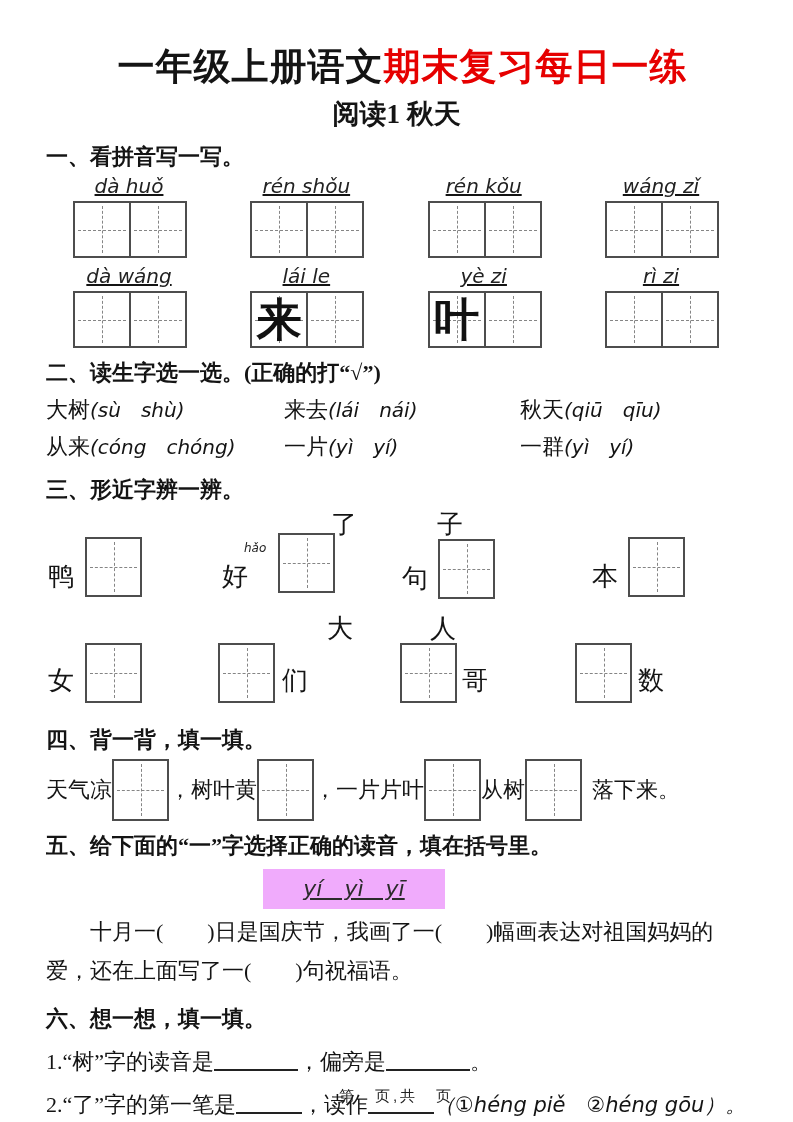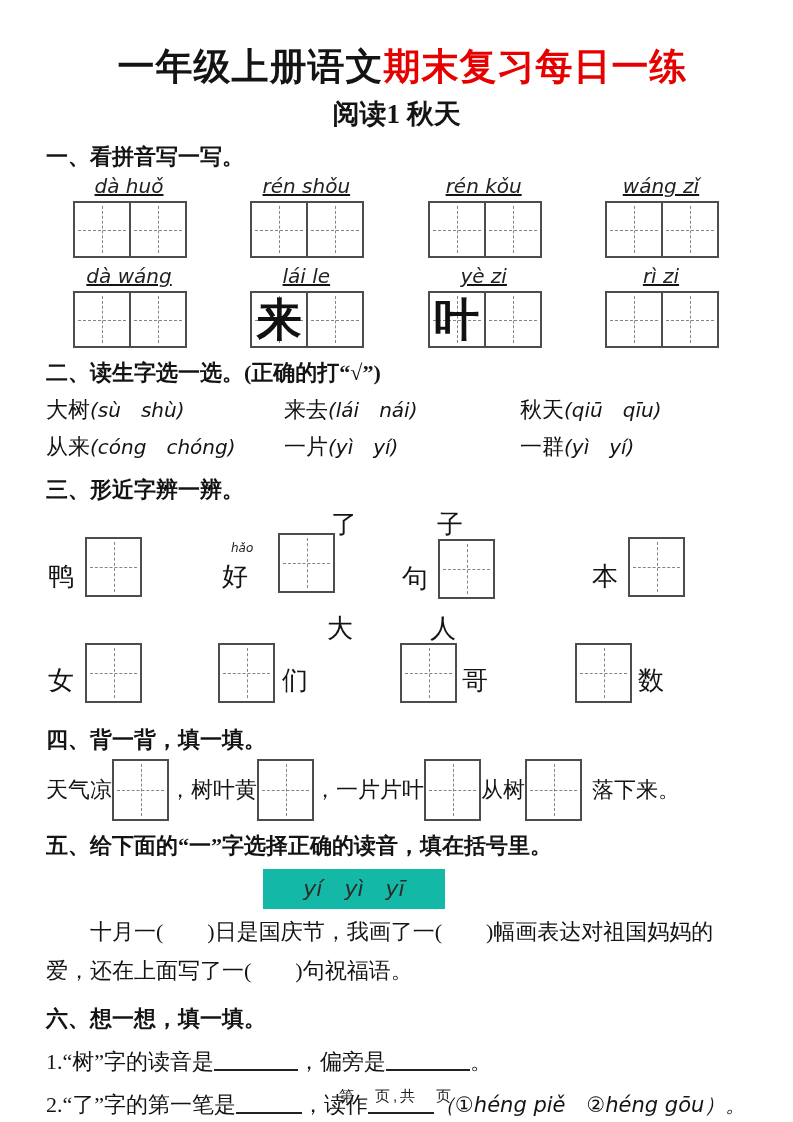--- a/index.html
+++ b/index.html
@@ -124,21 +124,21 @@
 
   <div class="sec-head" style="margin-top:13px">三、形近字辨一辨。</div>
 
   <div class="s3row">
     <span class="s3above" style="left:331px">了</span>
     <span class="s3above" style="left:437px">子</span>
     <span class="s3char" style="left:48px;top:52px">鸭</span>
     <div class="gbox sbox" style="left:85px;top:30px">
         <div class="gcell"></div>
       </div>
-    <span class="s3pinyin" style="left:231px;top:34px">hǎo</span>
+    <span class="s3pinyin" style="left:244px;top:34px">hǎo</span>
     <span class="s3char" style="left:222px;top:52px">好</span>
     <div class="gbox sbox" style="left:278px;top:26px">
         <div class="gcell"></div>
       </div>
     <span class="s3char" style="left:402px;top:54px">句</span>
     <div class="gbox sbox" style="left:438px;top:32px">
         <div class="gcell"></div>
       </div>
     <span class="s3char" style="left:592px;top:52px">本</span>
     <div class="gbox sbox" style="left:628px;top:30px">
@@ -184,21 +184,21 @@
         <div class="gcell"></div>
       </div>
     <span>从树</span>
     <div class="gbox s4box">
         <div class="gcell"></div>
       </div>
     <span class="s4gap">落下来。</span>
   </div>
 
   <div class="sec-head">五、给下面的“一”字选择正确的读音，填在括号里。</div>
-  <div class="s5choices" style="background: #14b8a6;">yí　yì　yī</div>
+  <div class="s5choices" style="background: #f0abfc; text-decoration: underline;">yí　yì　yī</div>
   <div class="s5para">十月一(　　)日是国庆节，我画了一(　　)幅画表达对祖国妈妈的爱，还在上面写了一(　　)句祝福语。</div>
 
   <div class="sec-head" style="margin-top:14px">六、想一想，填一填。</div>
   <div class="s6line">
     <span>1.“树”字的读音是</span><span class="blank b84"></span><span>，偏旁是</span><span class="blank b84"></span><span>。</span>
   </div>
   <div class="s6line">
     <span>2.“了”字的第一笔是</span><span class="blank b66"></span><span>，读作</span><span class="blank b66"></span><span class="opt">（①héng piě　②héng gōu）。</span>
   </div>
 

